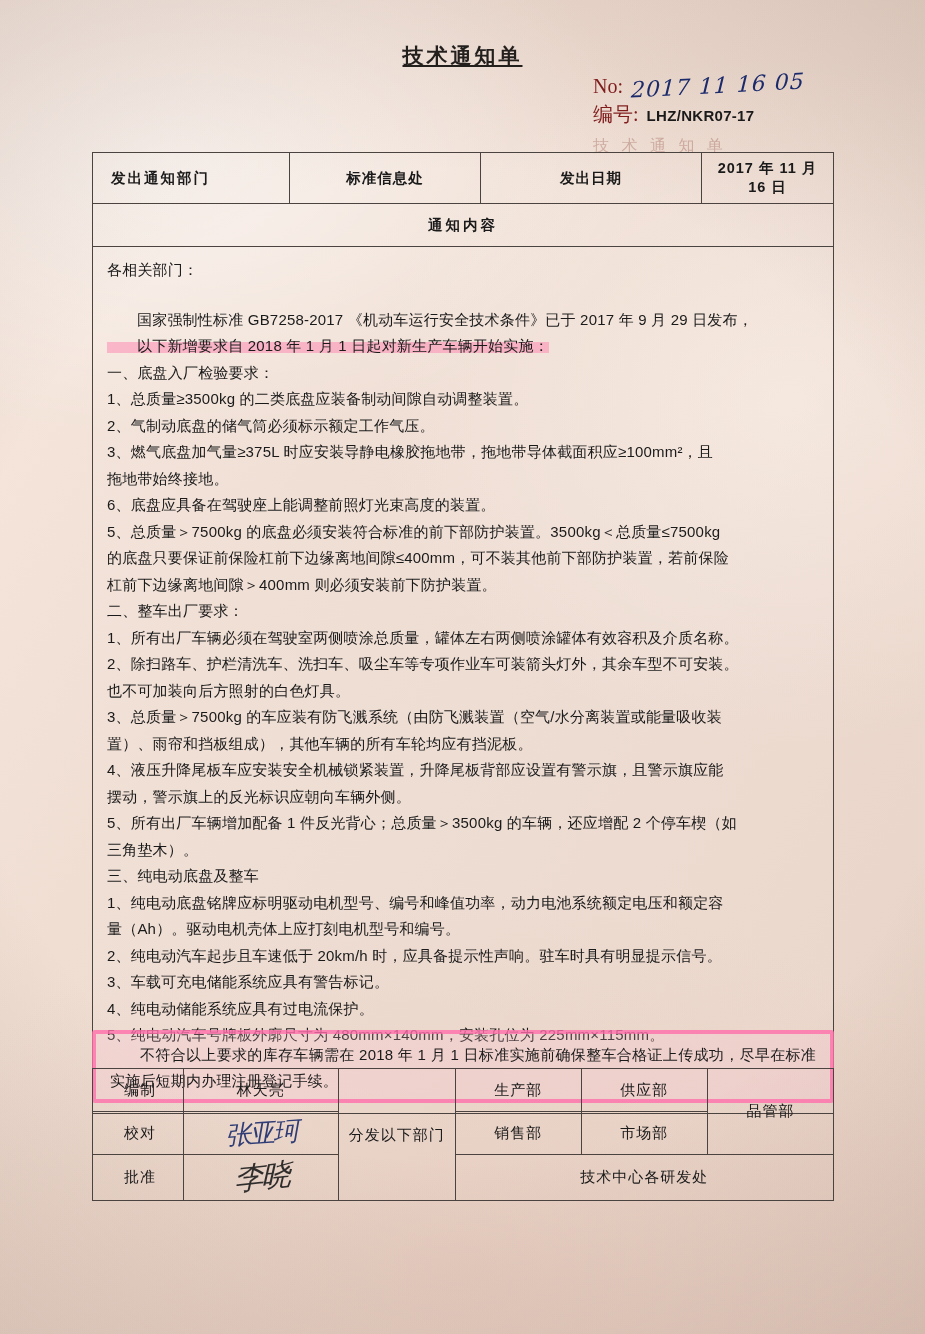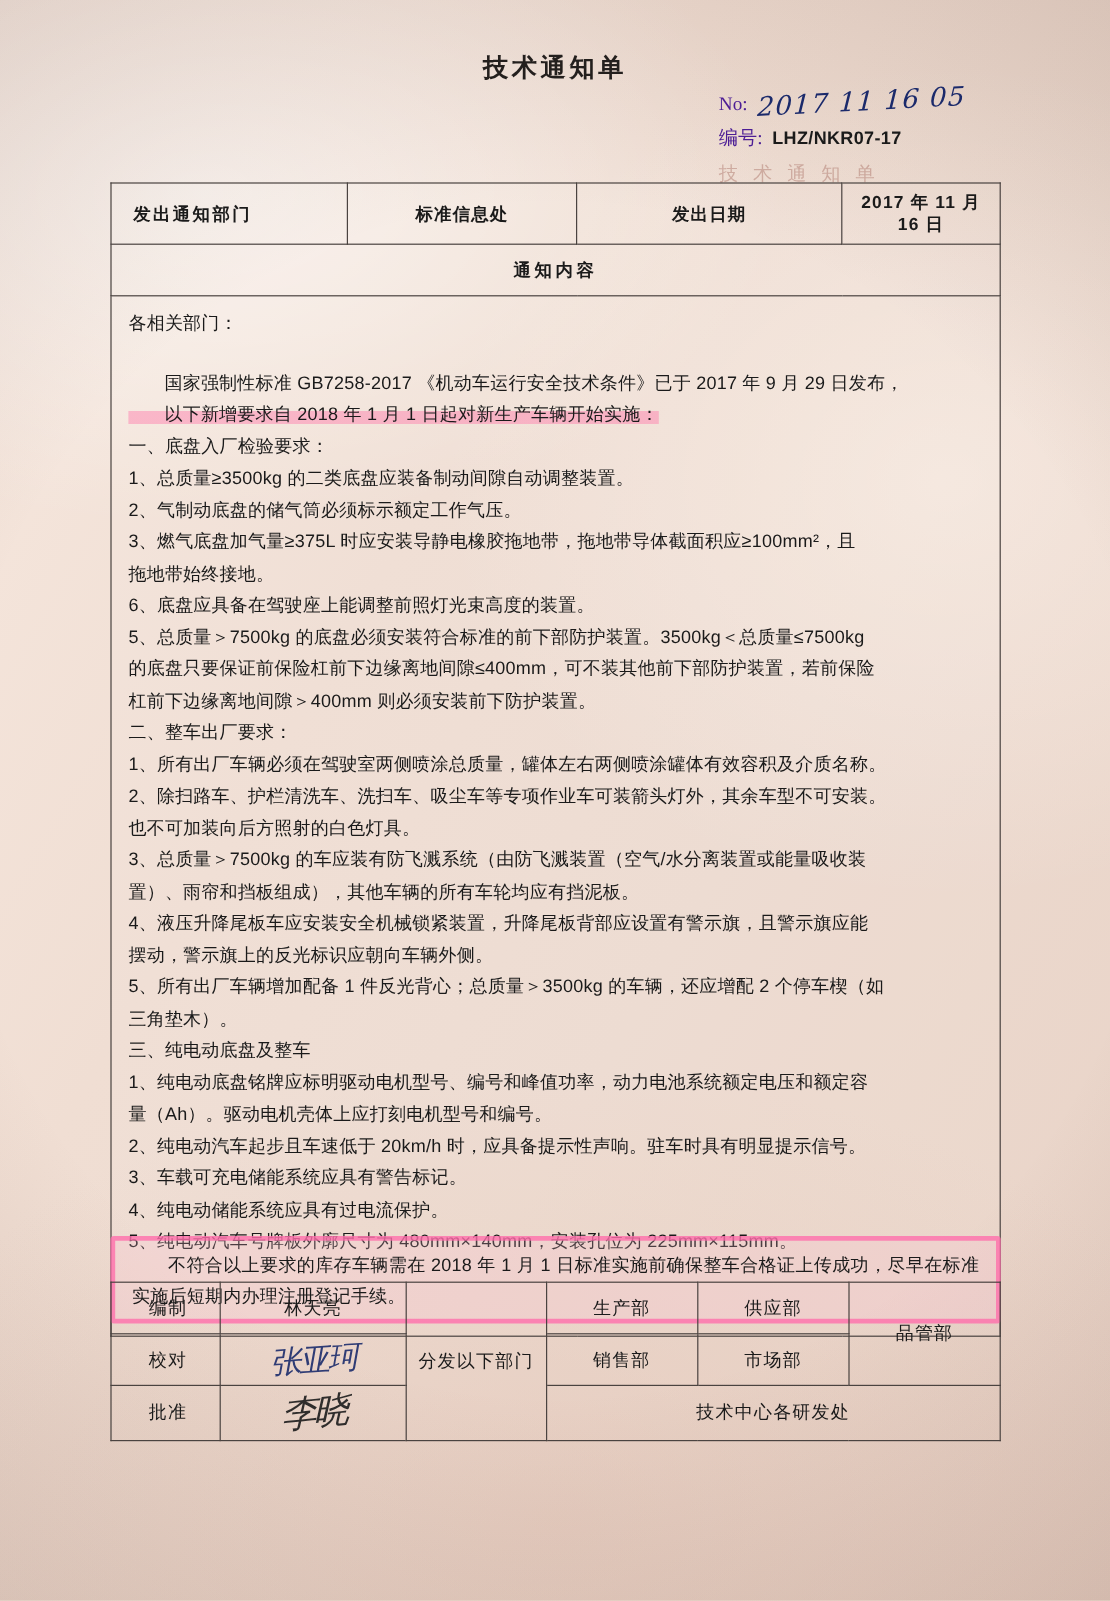--- a/index.html
+++ b/index.html
@@ -30,31 +30,32 @@
   .content{position:relative;z-index:2;}
 
   .doc-title{
     text-align:center;
     font-size:21px;
     letter-spacing:3px;
     font-weight:700;
     padding-top:42px;
     color:#231f1d;
     font-family:"Liberation Serif","DejaVu Serif",serif;
+    text-decoration:underline;
   }
 
   .no-block{
     position:absolute;
     top:72px; right:120px;
     text-align:left;
     font-size:15px;
     line-height:28px;
   }
   .no-row{display:flex;align-items:baseline;gap:8px;}
-  .no-label{font-family:"Liberation Serif",serif;font-size:16px;color:#4c1d95;}
+  .no-label{font-family:"Liberation Serif",serif;font-size:20px;color:#7f1d1d;}
   .handwriting{
     font-family:"DejaVu Serif",serif;
     font-style:italic;
     color:#1b2a6b;
     font-size:22px;
     letter-spacing:1px;
     transform:rotate(-3deg) skewX(-6deg);
     display:inline-block;
   }
   .no-code{font-size:15px;font-weight:600;letter-spacing:0.3px;}

